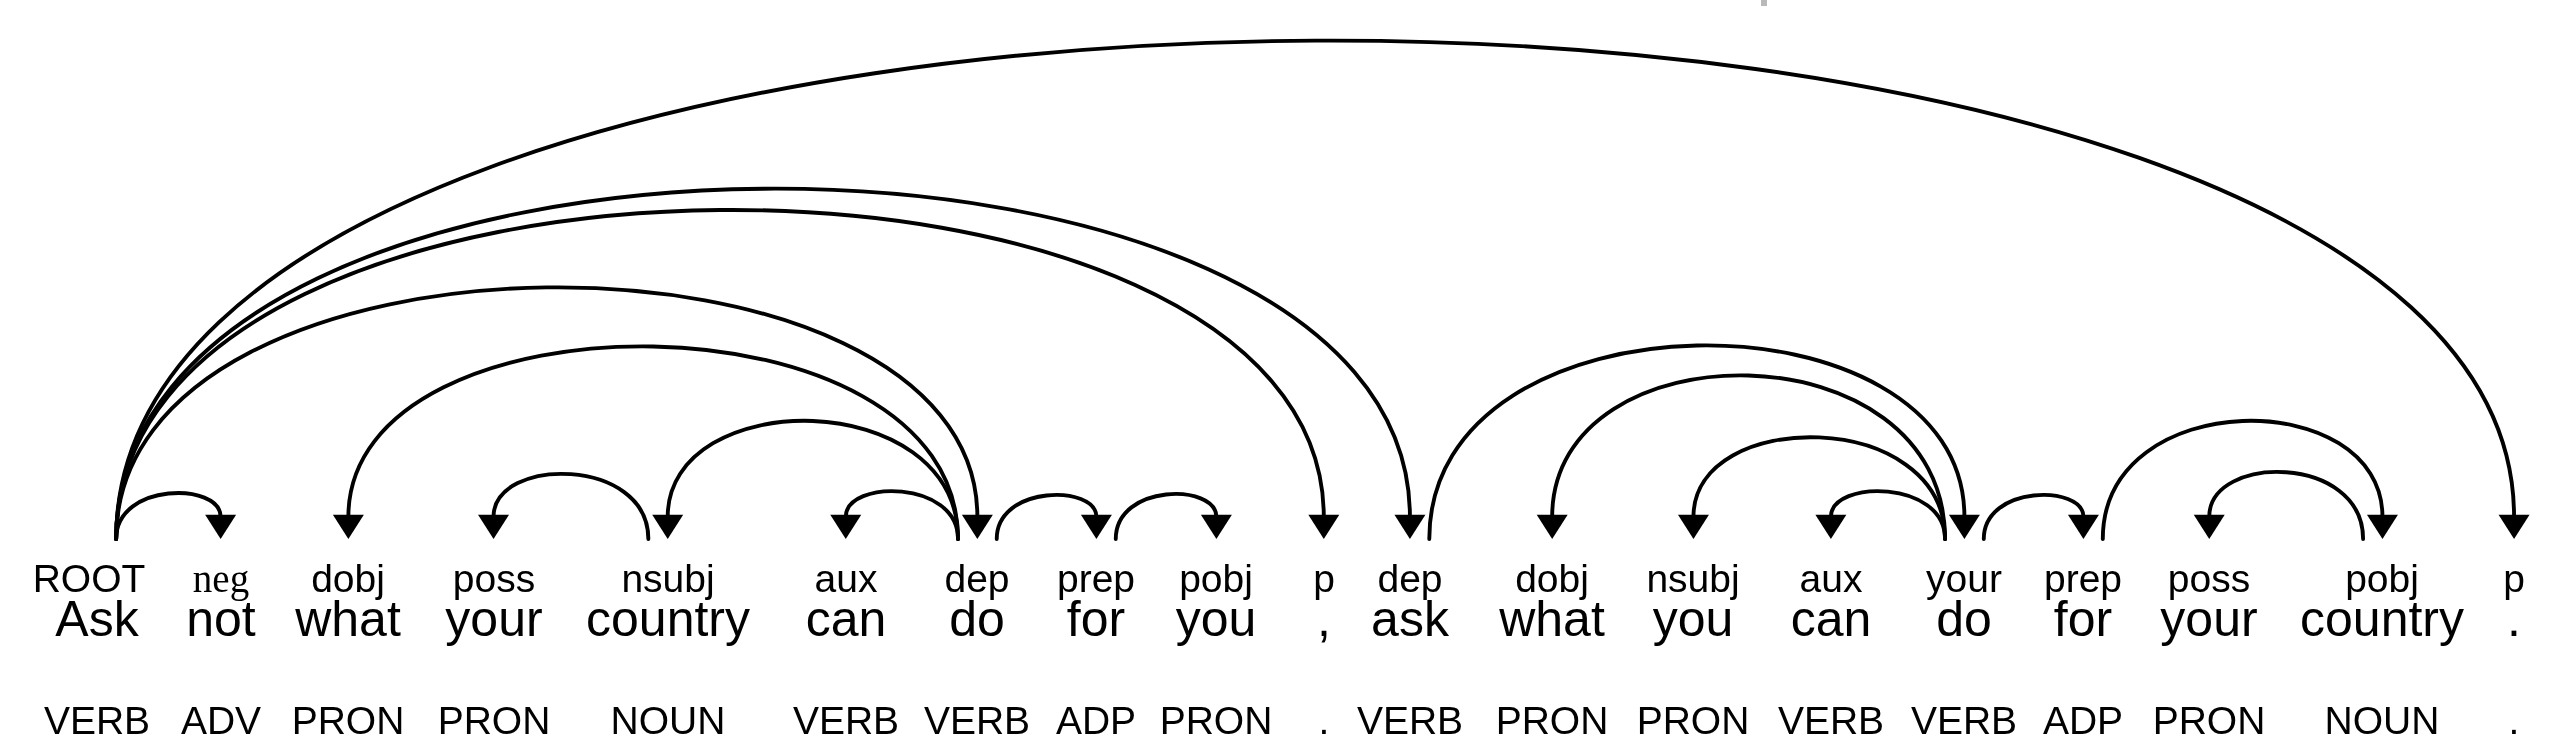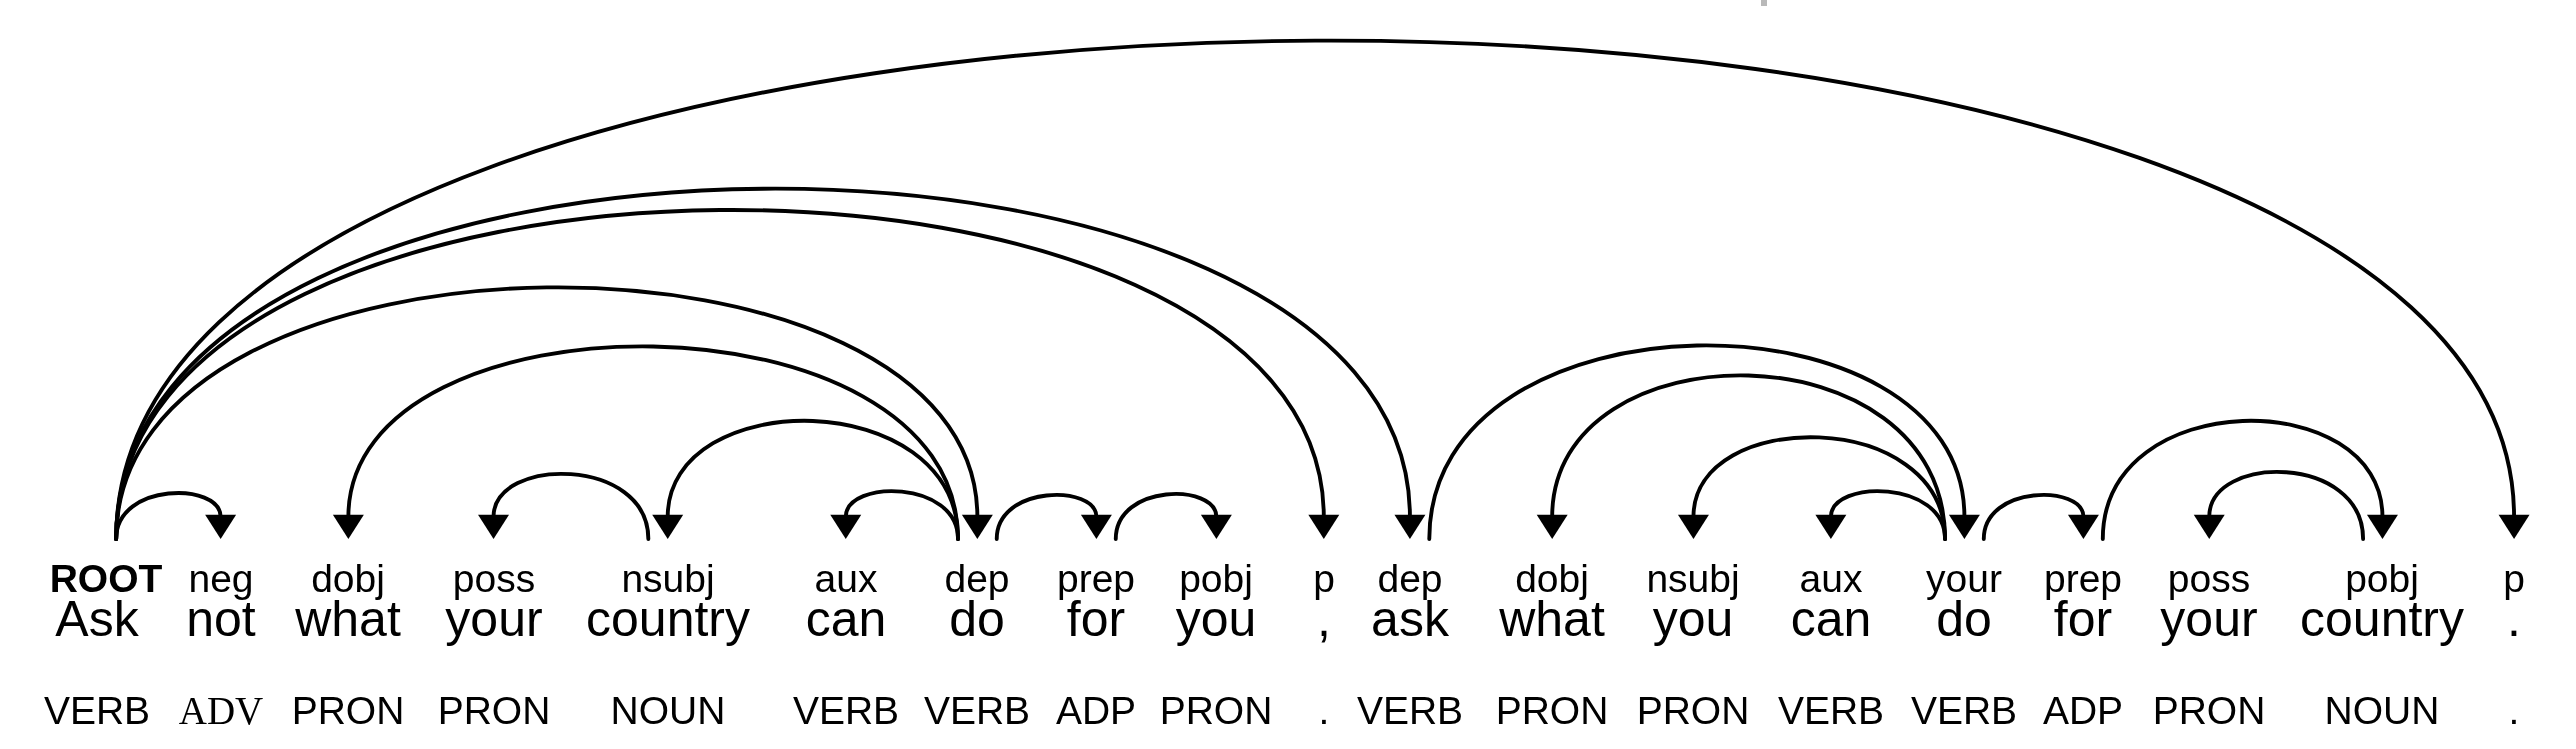--- a/index.html
+++ b/index.html
@@ -50,20 +50,21 @@
   #row-words { top: 592px; }
   #row-words span {
     font-size: 50px;
     line-height: 54px;
     font-weight: normal;
   }
   #row-pos { top: 690px; }
   #row-pos span {
     font-size: 39px;
     line-height: 41px;
+    margin-top: 10px;
   }
   #cursor-artifact {
     position: absolute;
     background: #b9b9b9;
   }
 </style>
 </head>
 <body>
 
 <div id="stage">
@@ -99,22 +100,22 @@
       <path d="M 2010 557 C 2010 495.5, 1892 495.5, 1892 534"></path>
       <polygon points="1876,532 1908,532 1892,557"></polygon>
       <path d="M 2050 557 C 2050 500.8333333333333, 2153 500.8333333333333, 2153 534"></path>
       <polygon points="2137,532 2169,532 2153,557"></polygon>
       <path d="M 2173 557 C 2173 398.1666666666667, 2462 398.1666666666667, 2462 534"></path>
       <polygon points="2446,532 2478,532 2462,557"></polygon>
       <path d="M 2442 557 C 2442 468.8333333333333, 2283 468.8333333333333, 2283 534"></path>
       <polygon points="2267,532 2299,532 2283,557"></polygon>
     </svg>
   <div id="row-deplabels" class="txt-row">
-      <span style="left: 106px; font-weight: bold;">ROOT</span>
-      <span style="left: 221px;">neg</span>
+      <span style="left: 89px;">ROOT</span>
+      <span style="left: 221px; font-family: Liberation Serif, serif;">neg</span>
       <span style="left: 348px;">dobj</span>
       <span style="left: 494px;">poss</span>
       <span style="left: 668px;">nsubj</span>
       <span style="left: 846px;">aux</span>
       <span style="left: 977px;">dep</span>
       <span style="left: 1096px;">prep</span>
       <span style="left: 1216px;">pobj</span>
       <span style="left: 1324px;">p</span>
       <span style="left: 1410px;">dep</span>
       <span style="left: 1552px;">dobj</span>
@@ -142,21 +143,21 @@
       <span style="left: 1693px;">you</span>
       <span style="left: 1831px;">can</span>
       <span style="left: 1964px;">do</span>
       <span style="left: 2083px;">for</span>
       <span style="left: 2209px;">your</span>
       <span style="left: 2382px;">country</span>
       <span style="left: 2514px;">.</span>
     </div>
   <div id="row-pos" class="txt-row">
       <span style="left: 97px;">VERB</span>
-      <span style="left: 221px; font-family: Liberation Serif, serif;">ADV</span>
+      <span style="left: 221px;">ADV</span>
       <span style="left: 348px;">PRON</span>
       <span style="left: 494px;">PRON</span>
       <span style="left: 668px;">NOUN</span>
       <span style="left: 846px;">VERB</span>
       <span style="left: 977px;">VERB</span>
       <span style="left: 1096px;">ADP</span>
       <span style="left: 1216px;">PRON</span>
       <span style="left: 1324px;">.</span>
       <span style="left: 1410px;">VERB</span>
       <span style="left: 1552px;">PRON</span>

